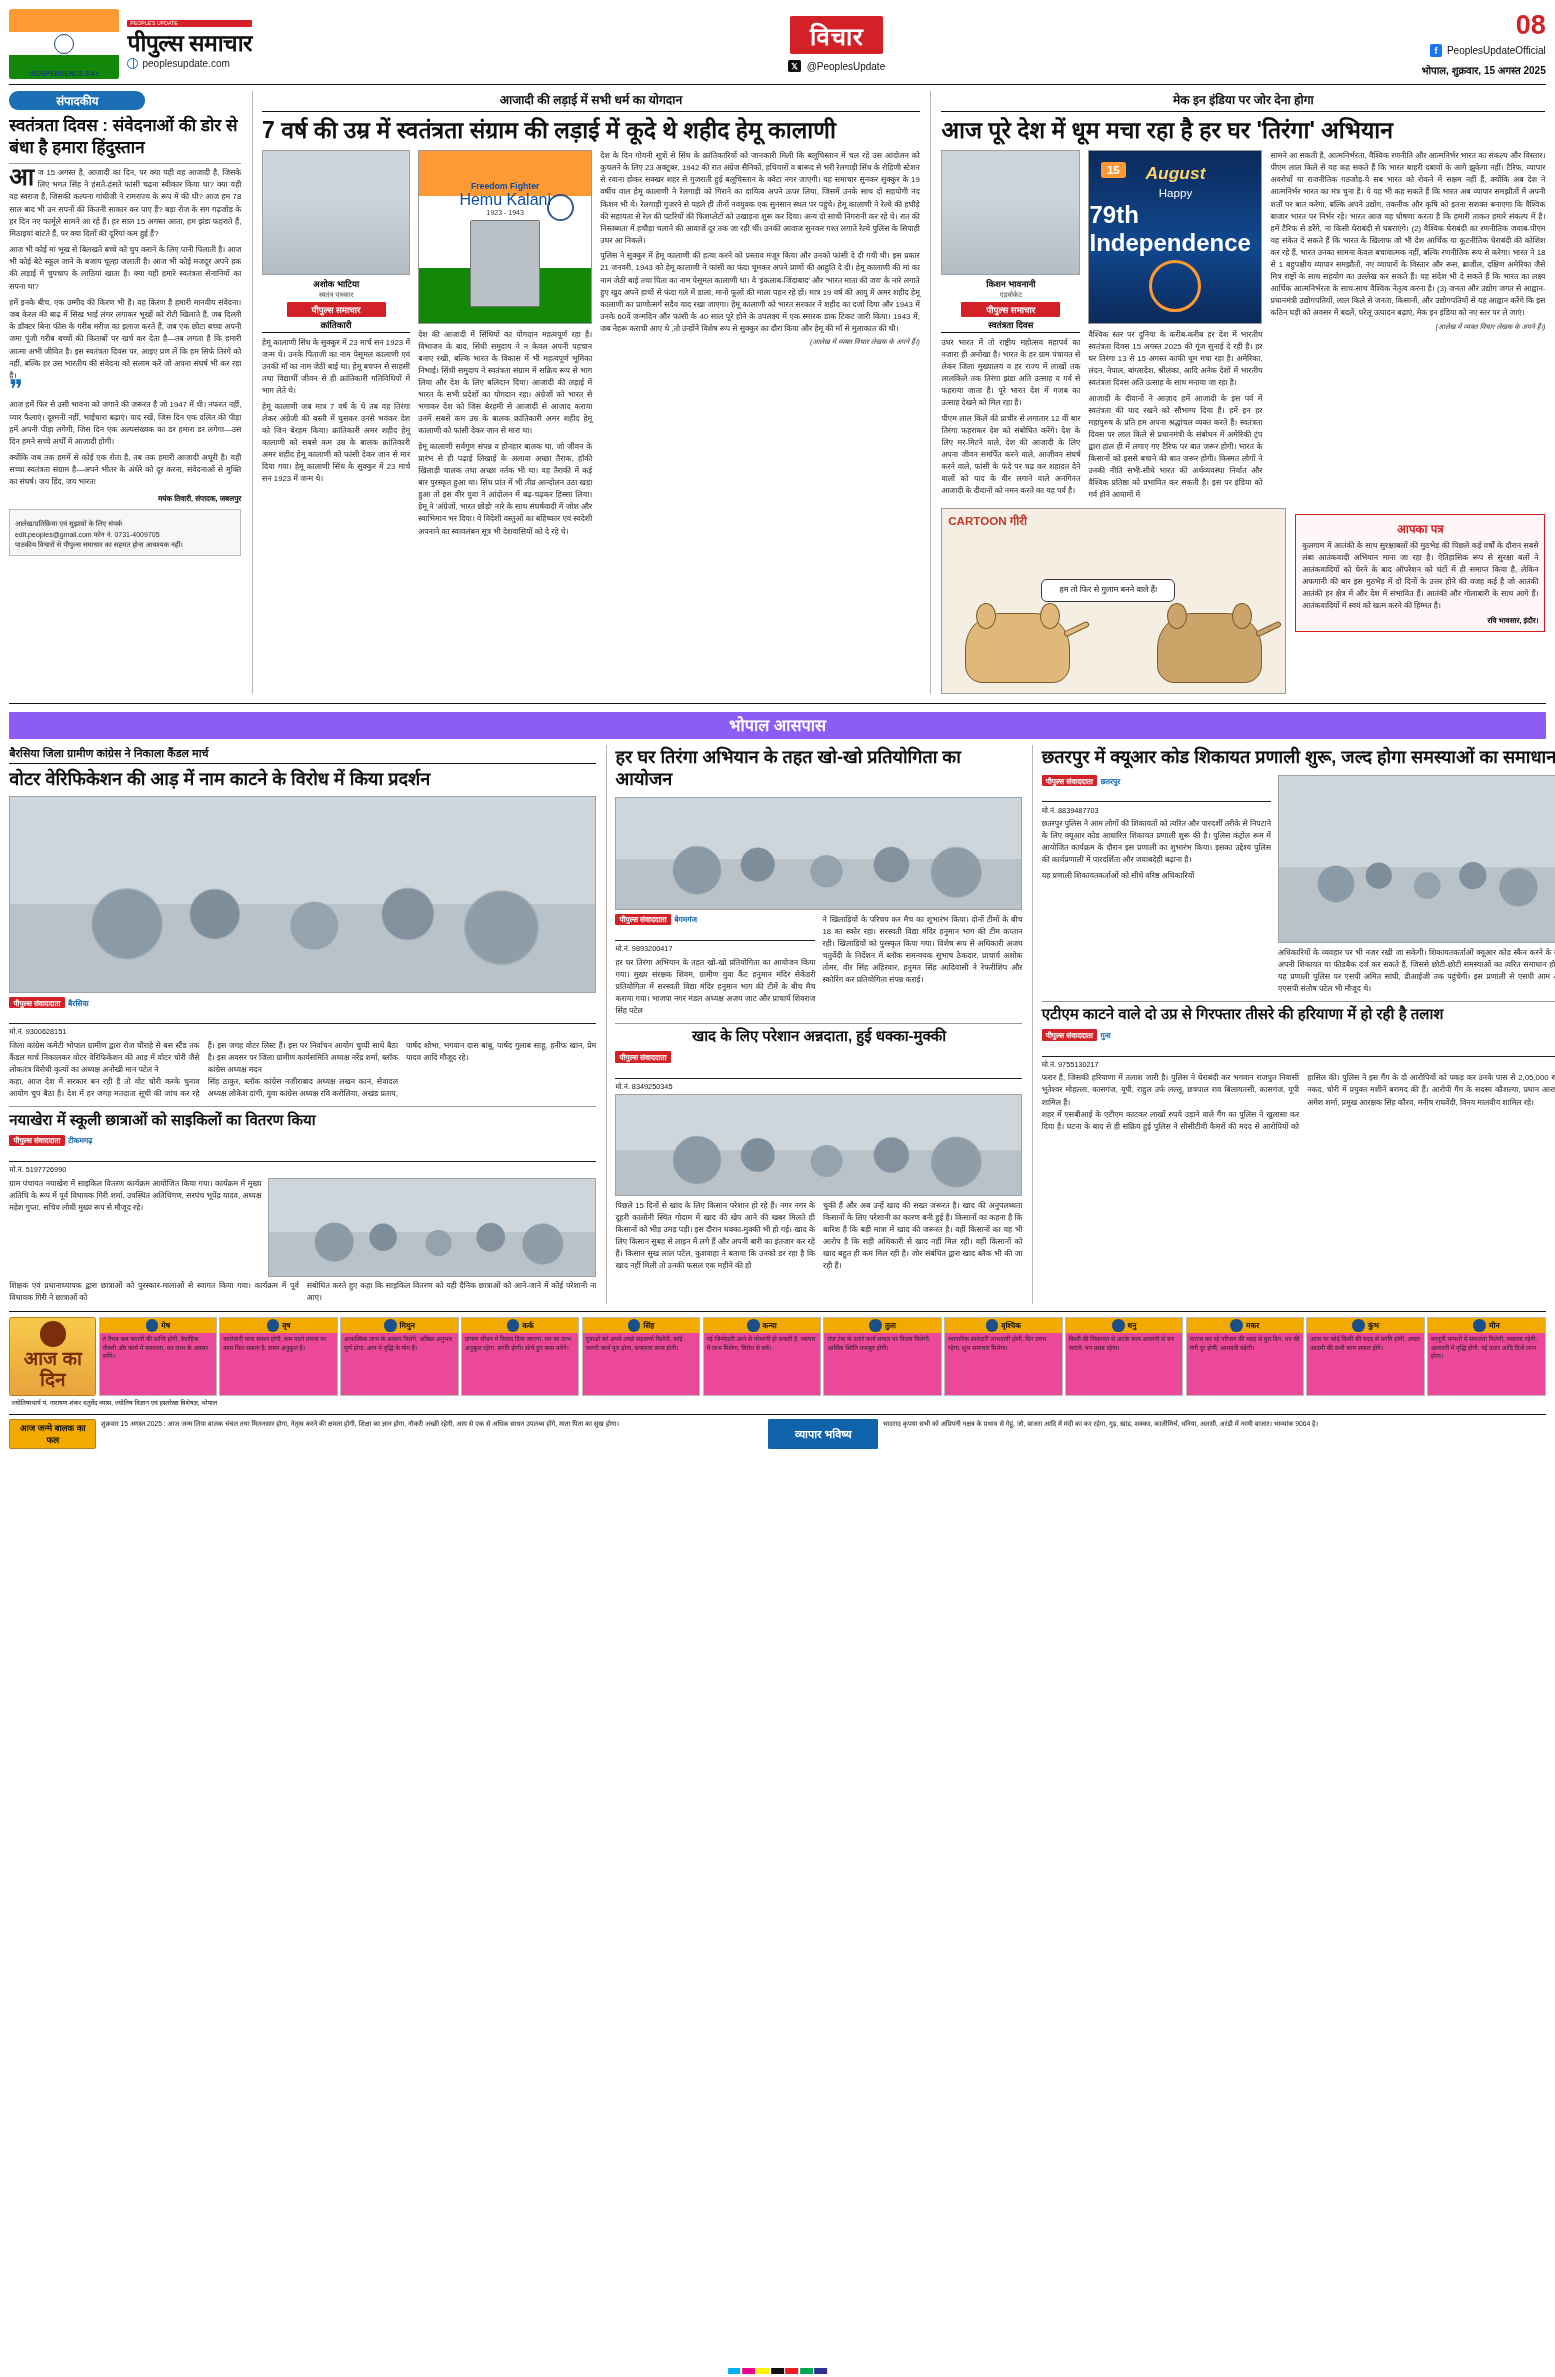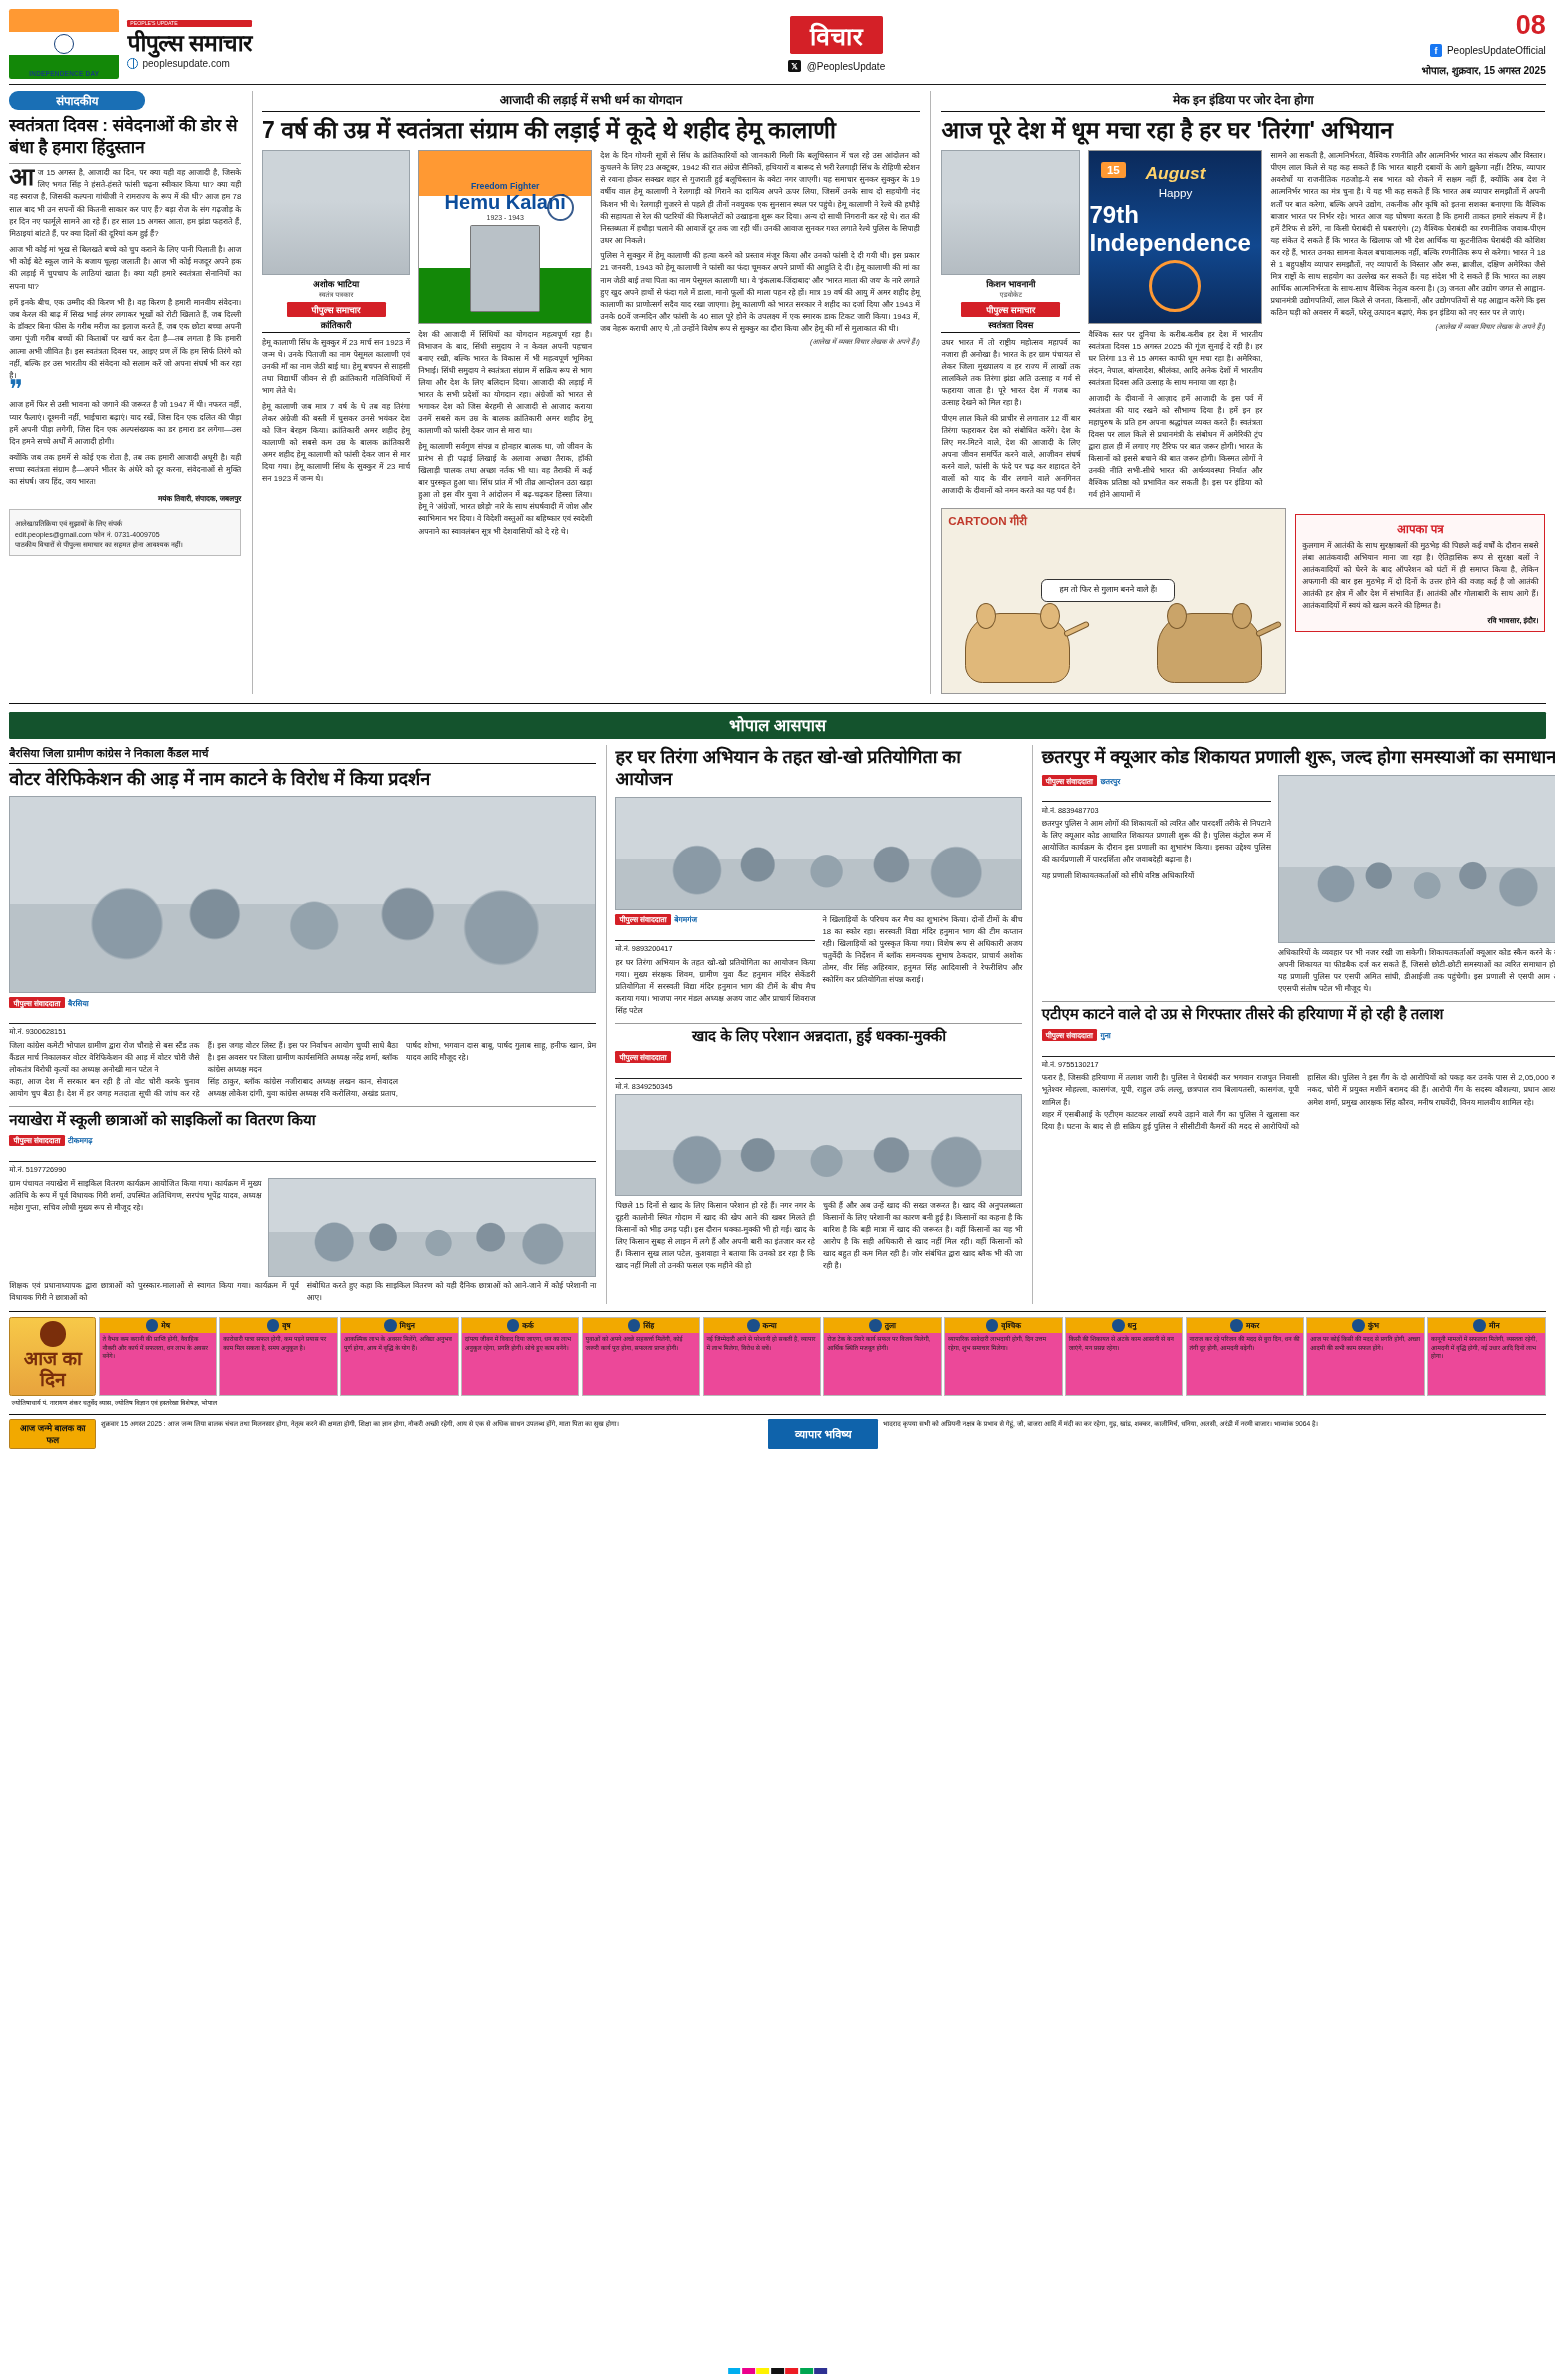--- a/index.html
+++ b/index.html
@@ -117,21 +117,21 @@
   .peoples-chip {
     background:#d42027; color:#fff; font-size:8.7px; font-weight:bold;
     text-align:center; padding:1.7px 0; margin:3.5px auto 1.2px auto; width:99px; border-radius:1.2px;
   }
   .chip-sub { text-align:center; font-size:8.7px; font-weight:bold; border-bottom:0.6px solid #111; padding-bottom:1.7px;}
 
   
   .ff-card { width:100%; height:174px; background:linear-gradient(180deg,#ff9933 0 26%,#ffffff 26% 68%,#138808 68% 100%);
     border:0.6px solid #999; position:relative; display:flex; flex-direction:column; align-items:center; }
   .ff-card .ff-title { font-size:8.7px; color:#0d4d9b; font-weight:bold; margin-top:30px; }
-  .ff-card .ff-name { font-size:20px; font-weight:bold; color:#0d4d9b; }
+  .ff-card .ff-name { font-size:16px; font-weight:normal; color:#0d4d9b; }
   .ff-card .ff-years { font-size:7px; color:#333; }
   .ff-card .ff-portrait { width:70px;height:87px;background:#b9c1c7;border:1.2px solid #777;margin-top:3.5px;border-radius:1.7px;}
   .ff-card .ff-chakra{width:27px;height:27px;border:2.3px solid #15407a;border-radius:50%;position:absolute;top:43px;right:17.4px;opacity:.85;}
 
   
   .ind-banner { width:100%; height:174px; border:0.6px solid #999;
     background:linear-gradient(180deg,#0b2a5b 0%, #11488f 55%, #0b2a5b 100%);
     color:#fff; position:relative; overflow:hidden; display:flex; flex-direction:column;
     align-items:center; justify-content:center; gap:2.3px; }
   .ind-banner .chakra-big{width:52px;height:52px;border:3.5px solid #ff9933;border-radius:50%;}
@@ -156,21 +156,21 @@
 
   
   .letter-box { border:1.2px solid #d42027; padding:5.8px; margin-top:5.8px; background:#fff7f7; }
   .letter-title { text-align:center; font-size:11.6px; font-weight:bold; color:#d42027; margin-bottom:3.5px; }
   .letter-sign { text-align:right; font-size:7.3px; font-weight:bold; margin-top:3.5px; }
 
   .italic-note { font-size:7px; font-style:italic; text-align:right; color:#333; margin-top:2.3px; }
 
   
   .section-bar {
-    background:#14532d; color:#fff; text-align:center; font-size:16.3px; font-weight:bold;
+    background:#8b5cf6; color:#fff; text-align:center; font-size:16.3px; font-weight:bold;
     padding:2.9px 0; margin:8.1px 0 5.8px 0; border-radius:1.2px;
   }
   .bgrid { display:grid; grid-template-columns: 587px 0.6px 407px 0.6px 523px; gap:0 9.3px; }
   .contact-line { font-size:7.3px; }
   .reporter-chip {
     display:flex; align-items:center; gap:3.5px; font-size:7.5px; font-weight:bold;
     border-bottom:0.6px solid #222; padding-bottom:15px; margin-bottom:2.3px;
   }
   .reporter-chip .rc-red { background:#d42027;color:#fff;padding:0.6px 4.1px;border-radius:1.2px;font-size:7.3px;}
   .reporter-chip .rc-city { color:#0f63ab; }

